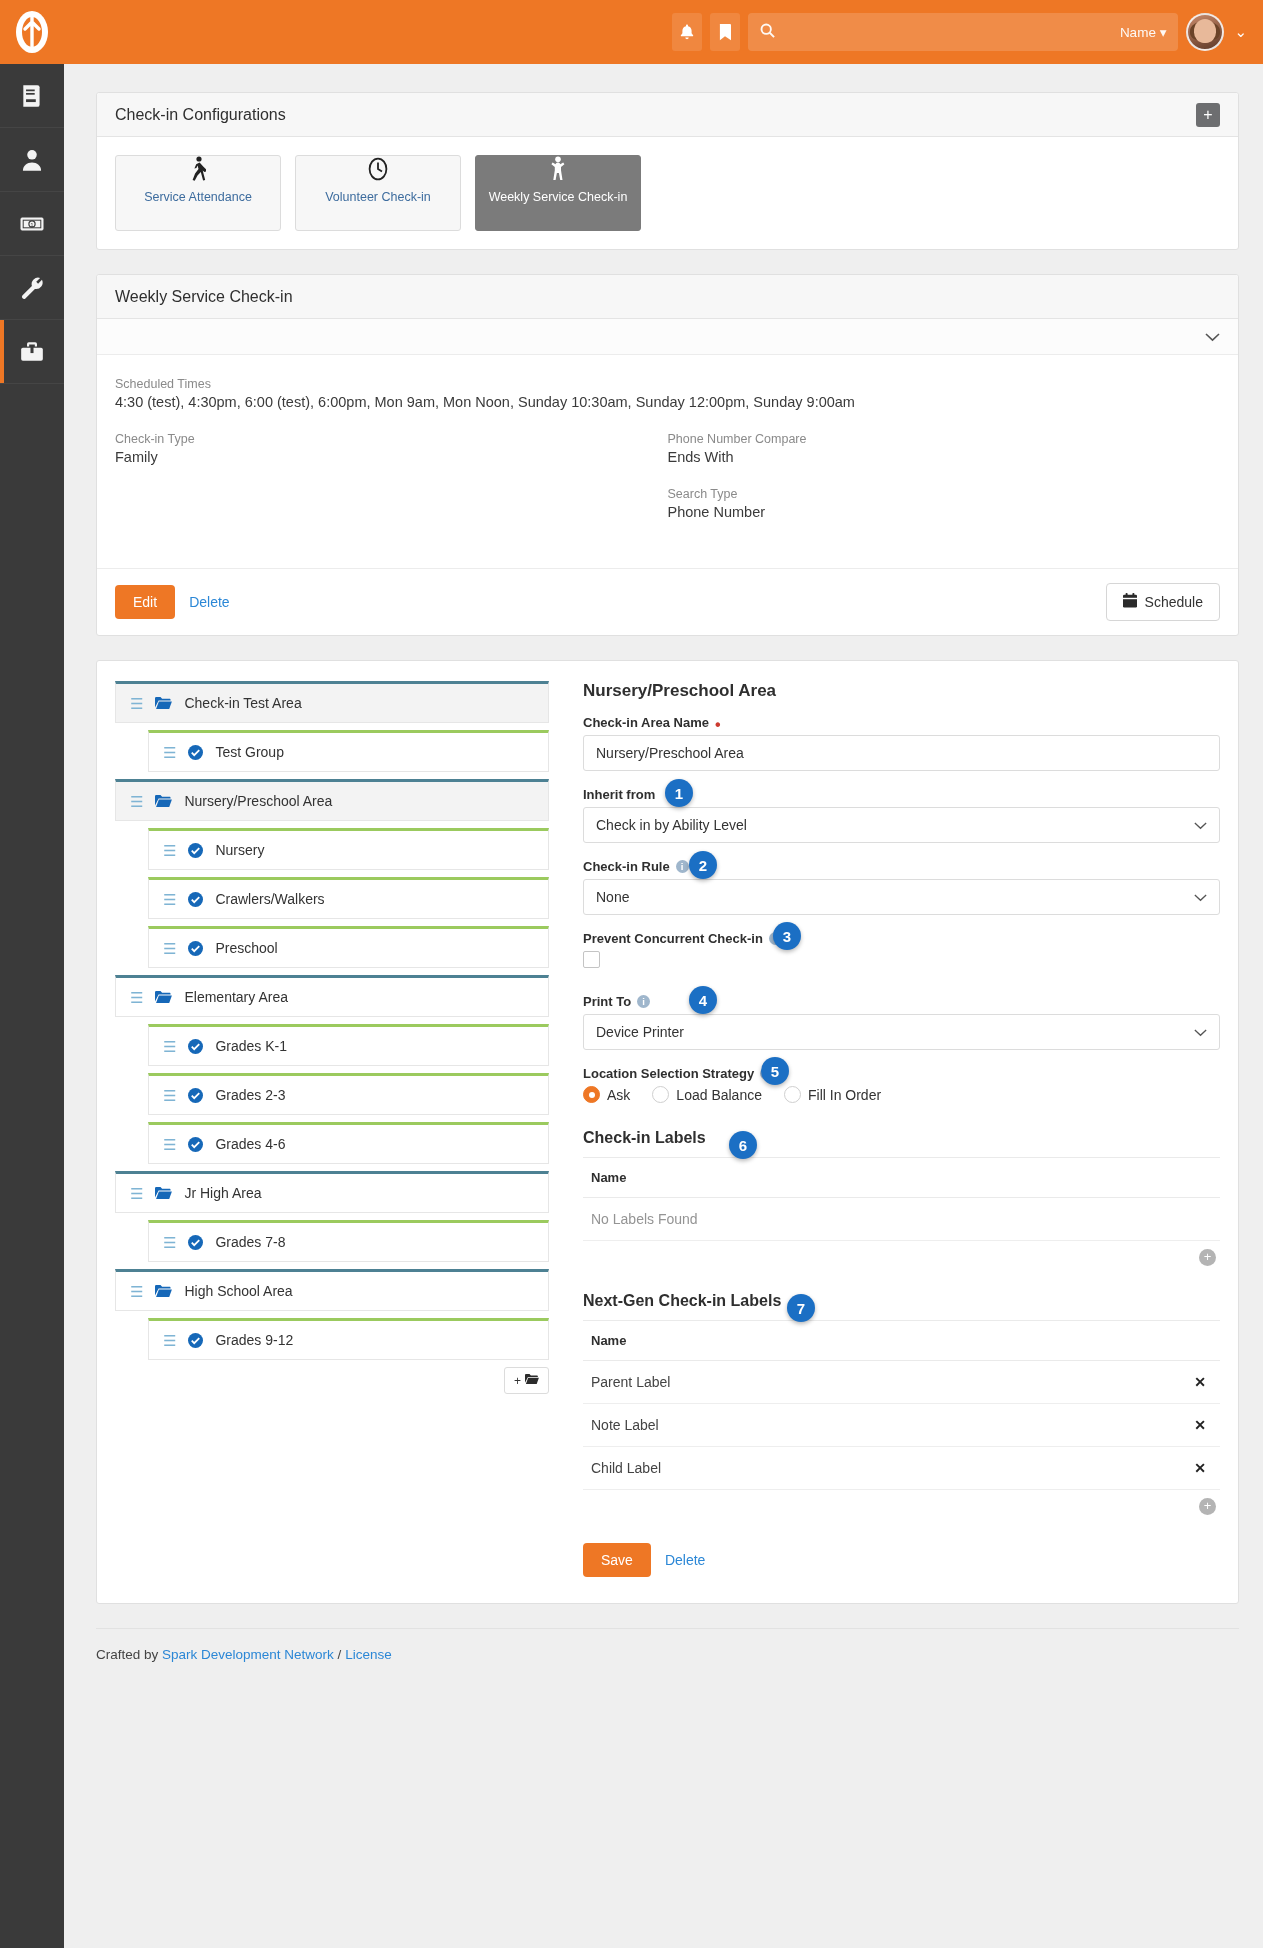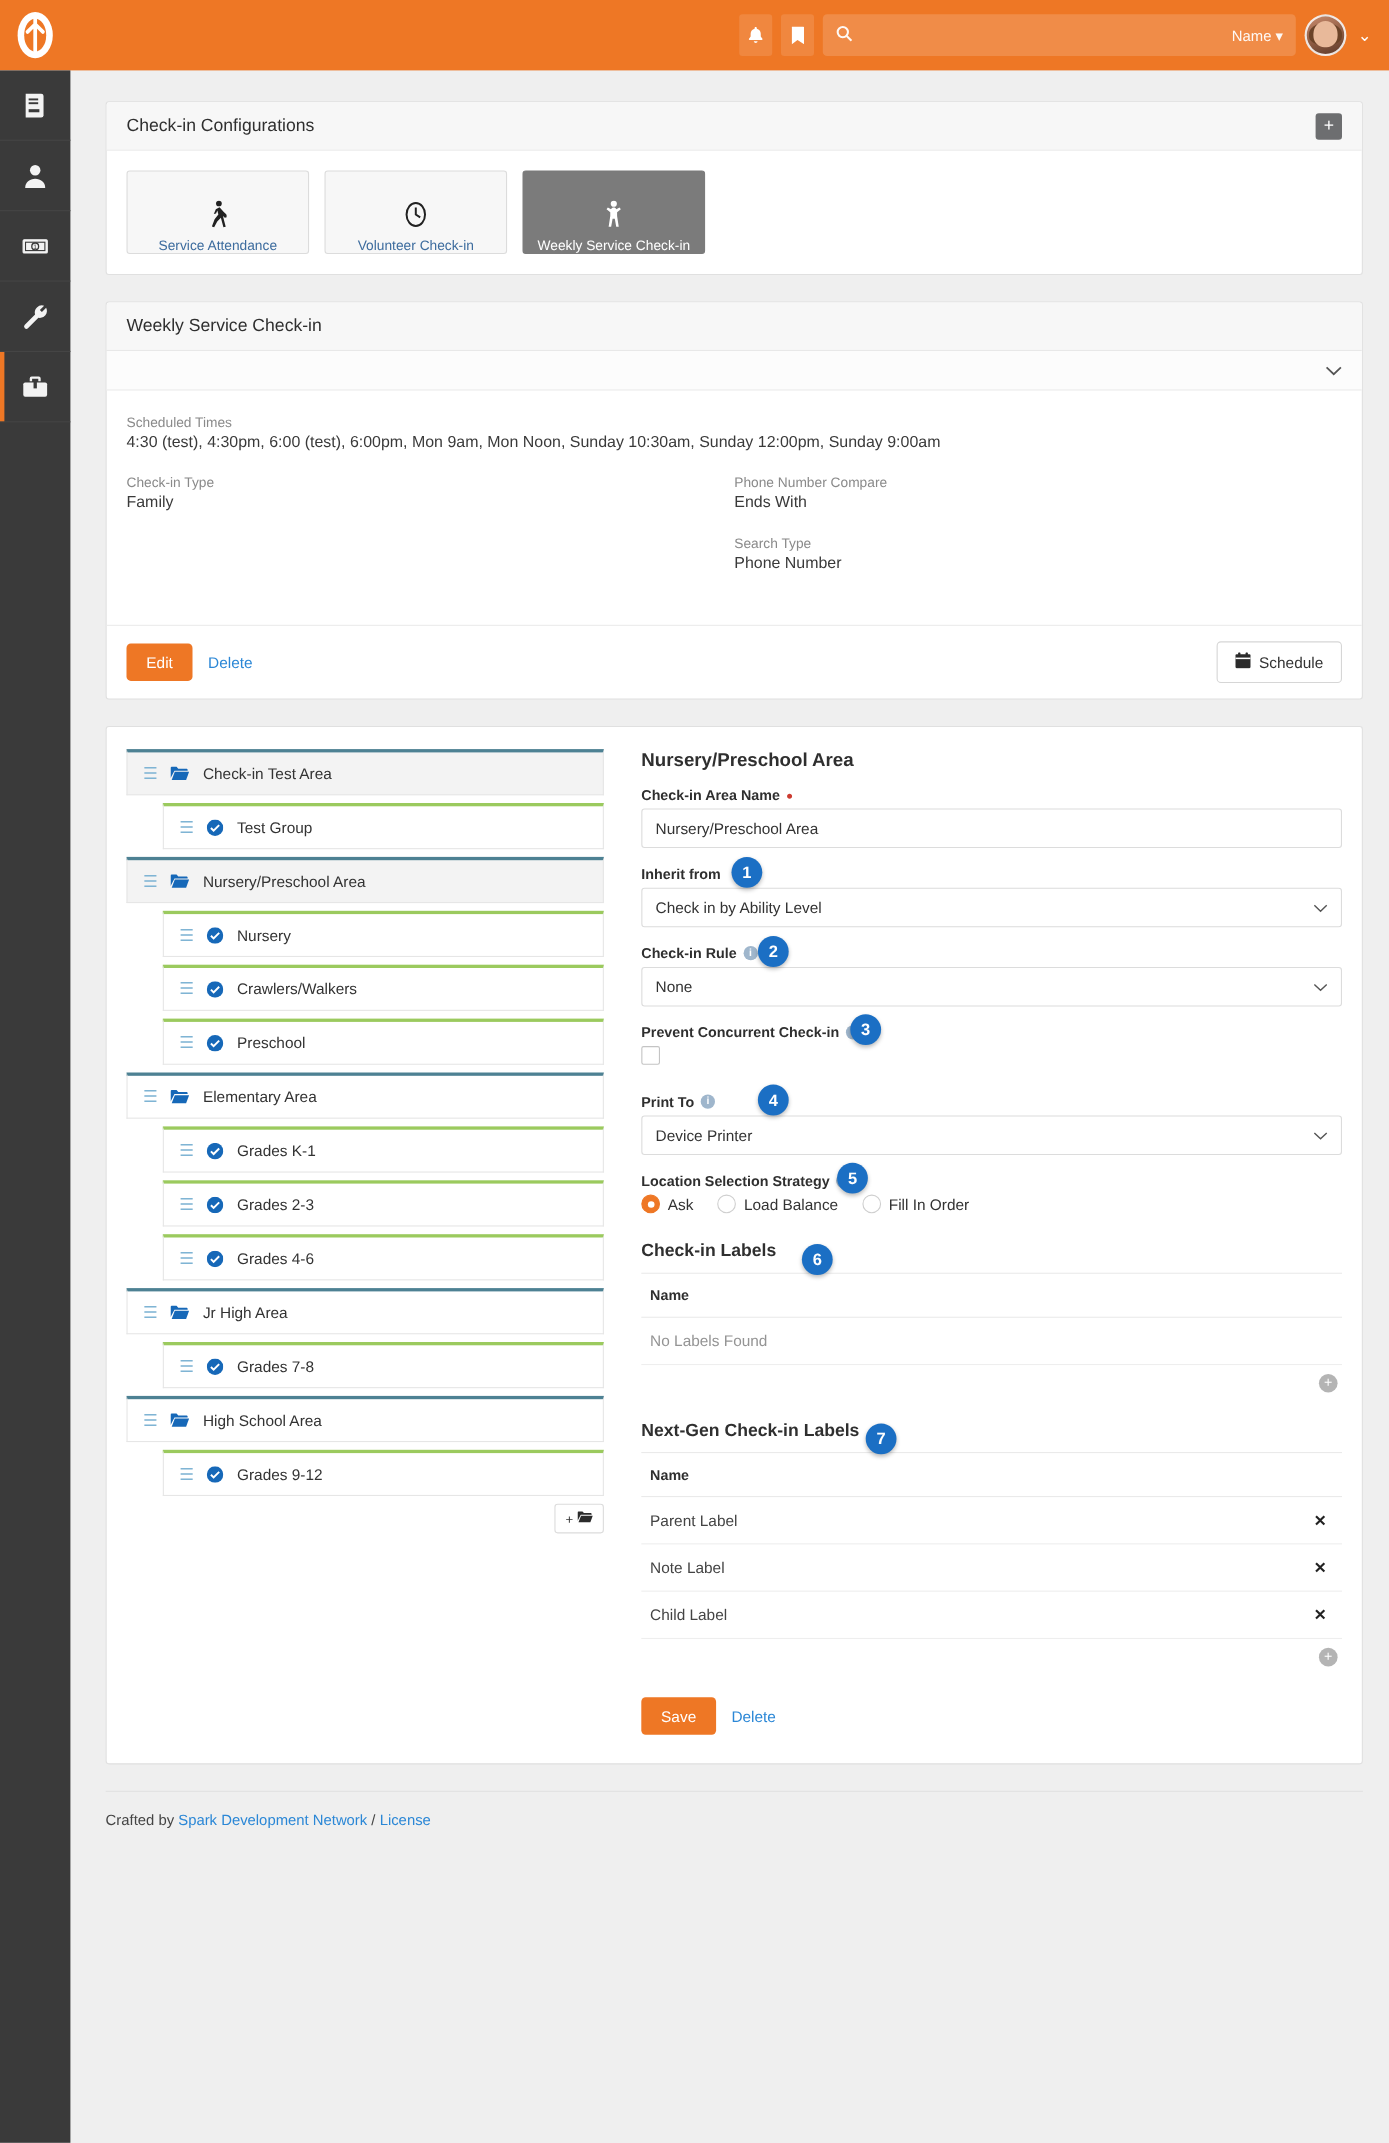--- a/index.html
+++ b/index.html
@@ -97,21 +97,21 @@
     border-radius:3px; display:flex; align-items:center; justify-content:center;
     font-size:16px; line-height:1; cursor:pointer;
   }
   .panel-body { padding:18px; }
 
   
   .tiles { display:flex; gap:14px; }
   .tile {
     width:166px; height:76px; border:1px solid #dcdcdc; border-radius:3px;
     background:#f7f7f7; display:flex; flex-direction:column;
-    align-items:center; justify-content:flex-end; gap:8px; cursor:pointer;
+    align-items:center; justify-content:flex-start; gap:8px; cursor:pointer;
   }
   .tile .t-label { font-size:12.5px; color:#3d6c9e; }
   .tile.selected { background:#7b7b7b; border-color:#7b7b7b; }
   .tile.selected .t-label { color:#fff; }
   .tile .t-ico { color:#222; height:26px; display:flex; align-items:center; }
   .tile.selected .t-ico { color:#fff; }
 
   
   .collapse-row {
     height:36px; border-bottom:1px solid #ececec; background:#fcfcfc;

